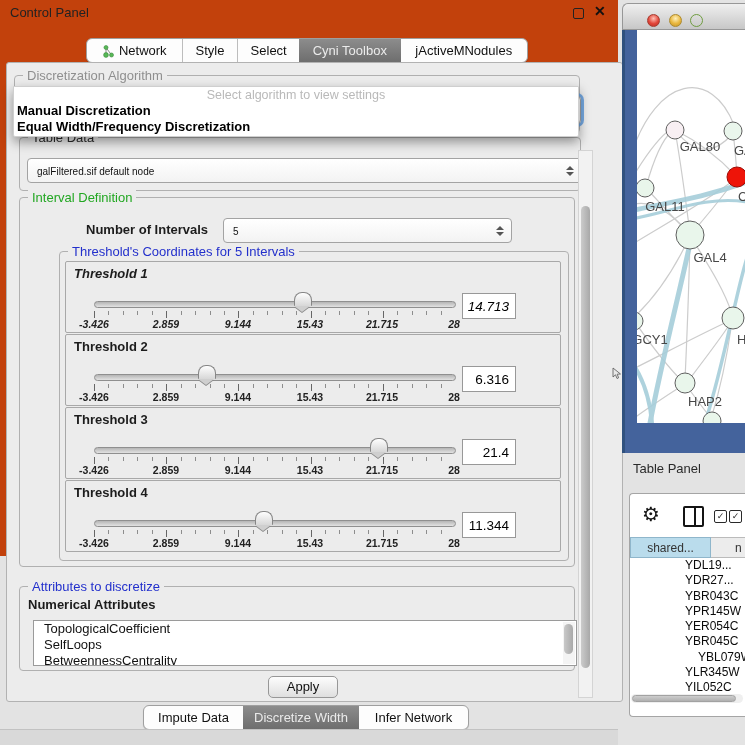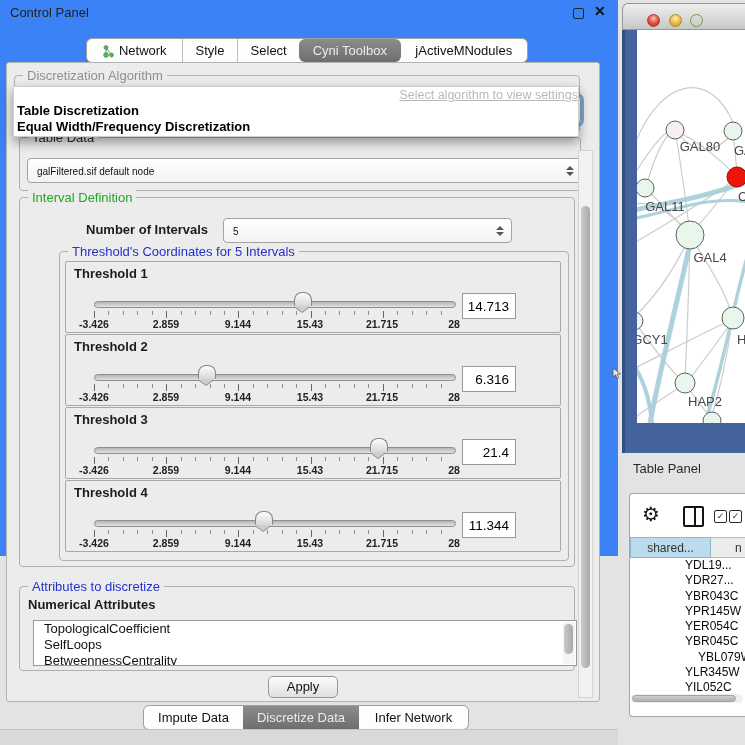--- a/index.html
+++ b/index.html
@@ -1,50 +1,50 @@
 <!DOCTYPE html>
 <html><head>
 <meta charset="utf-8">
 <style>
   html,body{margin:0;padding:0;}
   body{width:745px;height:745px;background:#e3e3e3;font-family:"Liberation Sans",sans-serif;overflow:hidden;position:relative;}
   .abs{position:absolute;}
   #app{position:absolute;left:0;top:0;width:745px;height:745px;}
 
   
-  .cp{left:0;top:0;width:618px;height:556px;background:#3b82f6;}
+  .cp{left:0;top:0;width:618px;height:556px;background:#c2410c;}
   .cp-title{left:10px;top:5px;font-size:13px;color:#222;}
   .win-float{left:573px;top:8px;width:9px;height:9px;border:1.5px solid #222;border-radius:2px;}
   .win-close{left:594px;top:3px;font-size:14px;font-weight:bold;color:#111;}
 
   .segbar{height:23px;display:flex;border:1px solid #9f9f9f;border-radius:6px;background:#fdfdfd;box-shadow:0 1px 1px rgba(0,0,0,.15);overflow:hidden;}
   .seg{height:23px;line-height:23px;font-size:13px;color:#111;text-align:center;display:flex;align-items:center;justify-content:center;gap:4px;}
   .seg+.seg{border-left:1px solid #bdbdbd;}
   .seg.sel{background:linear-gradient(#8c8c8c,#6e6e6e);color:#ebebeb;border-left:none;}
   .seg.sel+.seg{border-left:none;}
 
-  .content{left:6px;top:62px;width:592px;height:638px;background:#ececec;border:1px solid #b2b2b2;border-radius:3px;}
+  .content{left:6px;top:62px;width:592px;height:638px;background:#ececec;border:1px solid #b2b2b2;border-radius:3px;padding-left:23px;}
 
   .group{position:absolute;border:1px solid #b0b0b0;border-radius:4px;}
   .gtitle{position:absolute;top:-8px;left:8px;background:#ececec;padding:0 4px;font-size:13px;}
   .t-gray{color:#8f8f8f;}
   .t-dark{color:#2b2b2b;}
   .t-green{color:#22a722;}
   .t-blue{color:#2330cc;}
 
   .combo{position:absolute;background:linear-gradient(#ffffff,#f3f3f3);border:1px solid #a3a3a3;border-radius:4px;font-size:10px;color:#111;}
   .combo .cval{position:absolute;left:9px;top:50%;transform:translateY(-50%);white-space:nowrap;}
   .spin{position:absolute;right:7px;top:50%;transform:translateY(-50%);display:flex;flex-direction:column;gap:2px;}
   .spin i{display:block;width:0;height:0;border-left:4px solid transparent;border-right:4px solid transparent;}
   .spin .up{border-bottom:4px solid #555;}
   .spin .dn{border-top:4px solid #555;}
   .focusring{box-shadow:0 0 0 3px rgba(96,156,222,.85);}
 
   .popup{left:13px;top:86px;width:564px;height:49px;background:#fff;border:1px solid #cfcfcf;border-radius:0 0 2px 2px;box-shadow:0 5px 12px rgba(0,0,0,.4);z-index:20;}
-  .popup .hint{position:absolute;top:1px;left:0;width:100%;text-align:right;font-size:12.5px;color:#b9b9b9;text-decoration:underline;}
+  .popup .hint{position:absolute;top:1px;left:0;width:100%;text-align:center;font-size:12.5px;color:#b9b9b9;}
   .popup .opt{position:absolute;left:3px;font-size:13px;color:#000;white-space:nowrap;}
 
   .throw{position:absolute;left:62px;width:494px;height:70px;border:1px solid #a8a8a8;background:#ececec;border-radius:2px;}
   .th-label{position:absolute;left:8px;top:4px;font-size:13px;font-weight:bold;color:#1c1c1c;}
   .slider{position:absolute;left:28px;top:0;width:360px;height:68px;}
   .track{position:absolute;left:0;top:39px;width:100%;height:5px;background:linear-gradient(#b5b5b5,#e2e2e2);border:1px solid #8f8f8f;border-radius:4px;}
   .thumb{position:absolute;top:30px;width:16px;height:13px;margin-left:-8px;background:linear-gradient(#fefefe,#d7d7d7);border:1px solid #868686;border-bottom:none;border-radius:8px 8px 1px 1px;z-index:3;}
   .thumb::after{content:"";position:absolute;left:-1px;top:13px;width:0;height:0;border-left:8px solid transparent;border-right:8px solid transparent;border-top:6px solid #cfcfcf;filter:drop-shadow(0 1px 0 #868686);}
   .ticks-minor{position:absolute;left:0;top:49px;width:calc(100% + 1px);height:4px;background:repeating-linear-gradient(90deg,#8d8d8d 0 1px,transparent 1px 4%);}
   .ticks-major{position:absolute;left:0;top:49px;width:calc(100% + 1px);height:7px;background:repeating-linear-gradient(90deg,#666 0 1px,transparent 1px 20%);}
@@ -108,21 +108,21 @@
           <circle cx="9.5" cy="11" r="2" fill="#57b957" stroke="#3c8a3c" stroke-width=".6"></circle>
         </svg>
         <span>Network</span>
       </div>
       <div class="seg" style="width:55px;">
           <span>Style</span>
         </div>
       <div class="seg" style="width:61px;">
           <span>Select</span>
         </div>
-      <div class="seg sel" style="width:102px;border-radius:6px;">
+      <div class="seg sel" style="width:102px;">
           <span>Cyni Toolbox</span>
         </div>
       <div class="seg" style="width:127px;">
           <span>jActiveMNodules</span>
         </div>
     </div>
 
     <div class="abs content">
 
       <div class="group" style="left:7px;top:12px;width:564px;height:56px;">
@@ -154,21 +154,21 @@
           <span class="cval">5</span>
           <span class="spin">
               <i class="up"></i>
               <i class="dn"></i>
             </span>
         </div>
 
         <div class="group" style="left:39px;top:53px;width:508px;height:308px;">
           <span class="gtitle t-blue">Threshold's Coordinates for 5 Intervals</span>
 
-          <div class="throw" style="left:5px;top:9px;">
+          <div class="throw" style="left:5px;top:9px;font-style:italic;">
             <span class="th-label">Threshold 1</span>
             <div class="slider">
               <div class="track"></div>
               <div class="thumb" style="left: 57.7%;"></div>
               <div class="ticks-minor"></div>
               <div class="ticks-major"></div>
               <div class="tlabels">
                 <span style="left:0%">-3.426</span>
                 <span style="left:20%">2.859</span>
                 <span style="left:40%">9.144</span>
@@ -259,33 +259,33 @@
 
     <div class="abs vscroll">
       <div class="vthumb"></div>
     </div>
 
     <div class="abs segbar" style="left:143px;top:705px;width:324px;">
       <div class="seg" style="width:99px;">
           <span>Impute Data</span>
         </div>
       <div class="seg sel" style="width:116px;">
-          <span>Discretize Data</span>
+          <span>Discretize Width</span>
         </div>
       <div class="seg" style="width:109px;align-items:center;">
           <span>Infer Network</span>
         </div>
     </div>
 
     <div class="abs footer"></div>
   </div>
 
   <div class="abs popup">
     <div class="hint">Select algorithm to view settings</div>
-    <div class="opt" style="top:16px;font-weight:bold;">Table Discretization</div>
+    <div class="opt" style="top:16px;font-weight:bold;">Manual Discretization</div>
     <div class="opt" style="top:32px;font-weight:bold;">Equal Width/Frequency Discretization</div>
   </div>
 
   <div class="abs nw-titlebar">
     <span class="light lt-red"></span>
     <span class="light lt-yellow"></span>
     <span class="light lt-green"></span>
   </div>
   <div class="abs nw-frame"></div>
   <svg class="abs nw-canvas" width="108" height="393" viewBox="0 0 108 393">

